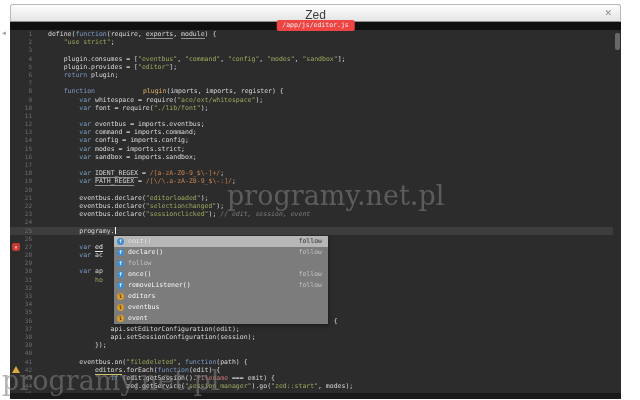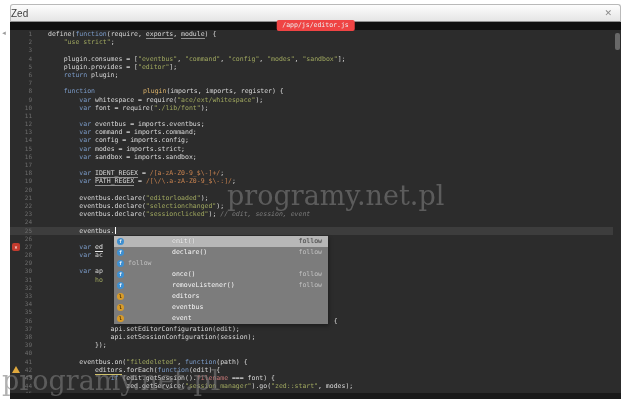--- a/index.html
+++ b/index.html
@@ -4,22 +4,22 @@
 <style>
   html,body{margin:0;padding:0;background:#ffffff;width:640px;height:400px;overflow:hidden;
     font-family:"Liberation Sans",sans-serif;}
   *{box-sizing:border-box;}
 
   .window{position:absolute;left:10px;top:4px;width:611px;height:395px;}
 
   
   .titlebar{position:relative;height:18px;background:linear-gradient(#fdfdfd,#e5e5e5);
     border:1px solid #b9b9b9;border-bottom:1px solid #8f8f8f;border-radius:3px 3px 0 0;}
-  .title-text{position:absolute;left:0;right:0;top:3px;text-align:left;
-    font-size:10px;color:#3c3c3c;}
+  .title-text{position:absolute;left:0;right:0;top:3px;text-align:center;
+    font-size:12px;color:#3c3c3c;}
   .close-btn{position:absolute;right:8px;top:2px;font-size:9px;color:#8a8a8a;cursor:default;line-height:12px;}
 
   
   .tabbar{height:8px;background:#101010;}
   .path-chip{position:absolute;left:50%;top:16px;transform:translateX(-50%);
     background:#ef4444;color:#ededed;font-family:"DejaVu Sans Mono",monospace;
     font-size:6.5px;line-height:11px;height:11px;padding:0 6px;border-radius:2px;z-index:30;white-space:nowrap;}
 
   
   .editor{position:relative;height:363px;background:#2c2c2c;overflow:hidden;}
@@ -57,21 +57,21 @@
   
   .ac-popup{position:absolute;left:104px;top:205.5px;width:214px;z-index:20;
     box-shadow:1px 2px 4px rgba(0,0,0,.35);}
   .ac-row{height:11px;display:flex;align-items:center;background:rgba(130,130,130,.93);
     font-family:"DejaVu Sans Mono",monospace;font-size:6.5px;color:#f6f6f6;padding:0 6px 0 3px;}
   .ac-row.sel{background:#b7b7b7;text-shadow:0 0 1px rgba(0,0,0,.35);}
   .ac-icon{width:7px;height:7px;border-radius:50%;margin-right:4px;flex:none;
     font-size:5px;line-height:7px;text-align:center;font-weight:bold;}
   .ac-icon.function{background:#3d8fd1;color:#fff;}
   .ac-icon.variable{background:#d89b2a;color:#4a3200;}
-  .ac-label{flex:1;white-space:nowrap;overflow:hidden;margin-left:44px;}
+  .ac-label{flex:1;white-space:nowrap;overflow:hidden;}
   .ac-hint{color:#d6d6d6;opacity:.75;}
   .ac-row.sel .ac-hint{color:#555;opacity:1;}
 
   .scroll-thumb{position:absolute;right:1px;top:3px;width:5px;height:17px;background:#686868;border-radius:2px;}
 
   
   .wm{position:absolute;z-index:40;font-family:"DejaVu Serif",serif;
     font-size:27px;line-height:30px;color:rgba(125,125,125,.6);white-space:nowrap;pointer-events:none;}
   .wm-center{left:227px;top:181px;}
   .wm-bottom{left:2px;top:366px;}
@@ -159,39 +159,39 @@
         <div class="code-line"><span class="tk-d">        </span><span class="tk-k">var</span><span class="tk-d"> modes = imports.strict;</span></div>
         <div class="code-line"><span class="tk-d">        </span><span class="tk-k">var</span><span class="tk-d"> sandbox = imports.sandbox;</span></div>
         <div class="code-line"></div>
         <div class="code-line"><span class="tk-d">        </span><span class="tk-k">var</span><span class="tk-d"> </span><span class="tk-u">IDENT_REGEX</span><span class="tk-d"> = </span><span class="tk-r">/[a-zA-Z0-9_$\-]+/</span><span class="tk-d">;</span></div>
         <div class="code-line"><span class="tk-d">        </span><span class="tk-k">var</span><span class="tk-d"> </span><span class="tk-u">PATH_REGEX</span><span class="tk-d"> = </span><span class="tk-r">/[\/\.a-zA-Z0-9_$\-:]/</span><span class="tk-d">;</span></div>
         <div class="code-line"></div>
         <div class="code-line"><span class="tk-d">        eventbus.declare(</span><span class="tk-s">"editorloaded"</span><span class="tk-d">);</span></div>
         <div class="code-line"><span class="tk-d">        eventbus.declare(</span><span class="tk-s">"selectionchanged"</span><span class="tk-d">);</span></div>
         <div class="code-line"><span class="tk-d">        eventbus.declare(</span><span class="tk-s">"sessionclicked"</span><span class="tk-d">); </span><span class="tk-c">// edit, session, event</span></div>
         <div class="code-line"></div>
-        <div class="code-line"><span class="tk-d">        eventbus.</span><span class="cursor"></span></div>
+        <div class="code-line"><span class="tk-d">        programy.</span><span class="cursor"></span></div>
         <div class="code-line"></div>
         <div class="code-line"><span class="tk-d">        </span><span class="tk-k">var</span><span class="tk-d"> </span><span class="tk-e">ed</span></div>
         <div class="code-line"><span class="tk-d">        </span><span class="tk-k">var</span><span class="tk-d"> ac</span></div>
         <div class="code-line"></div>
         <div class="code-line"><span class="tk-d">        </span><span class="tk-k">var</span><span class="tk-d"> ap</span></div>
         <div class="code-line"><span class="tk-d">            </span><span class="tk-s">ho</span></div>
         <div class="code-line"></div>
         <div class="code-line"></div>
         <div class="code-line"></div>
         <div class="code-line"></div>
         <div class="code-line"><span class="tk-d">                                                                         {</span></div>
         <div class="code-line"><span class="tk-d">                api.setEditorConfiguration(edit);</span></div>
         <div class="code-line"><span class="tk-d">                api.setSessionConfiguration(session);</span></div>
         <div class="code-line"><span class="tk-d">            });</span></div>
         <div class="code-line"></div>
         <div class="code-line"><span class="tk-d">        eventbus.on(</span><span class="tk-s">"filedeleted"</span><span class="tk-d">, </span><span class="tk-k">function</span><span class="tk-d">(path) {</span></div>
         <div class="code-line"><span class="tk-d">            </span><span class="tk-w">editors</span><span class="tk-d">.forEach(</span><span class="tk-k">function</span><span class="tk-d">(edit) {</span></div>
-        <div class="code-line"><span class="tk-d">                </span><span class="tk-k">if</span><span class="tk-d"> (edit.getSession().</span><span class="tk-p">filename</span><span class="tk-d"> === font) {</span></div>
+        <div class="code-line"><span class="tk-d">                </span><span class="tk-k">if</span><span class="tk-d"> (edit.getSession().</span><span class="tk-p">filename</span><span class="tk-d"> === emit) {</span></div>
         <div class="code-line"><span class="tk-d">                    zed.getService(</span><span class="tk-s">"session_manager"</span><span class="tk-d">).go(</span><span class="tk-s">"zed::start"</span><span class="tk-d">, modes);</span></div>
         <div class="code-line"></div>
       </div>
     <div class="ac-popup">
         <div class="ac-row sel">
           <span class="ac-icon function">f</span>
           <span class="ac-label">emit()</span>
           <span class="ac-hint">follow</span>
         </div>
         <div class="ac-row">

